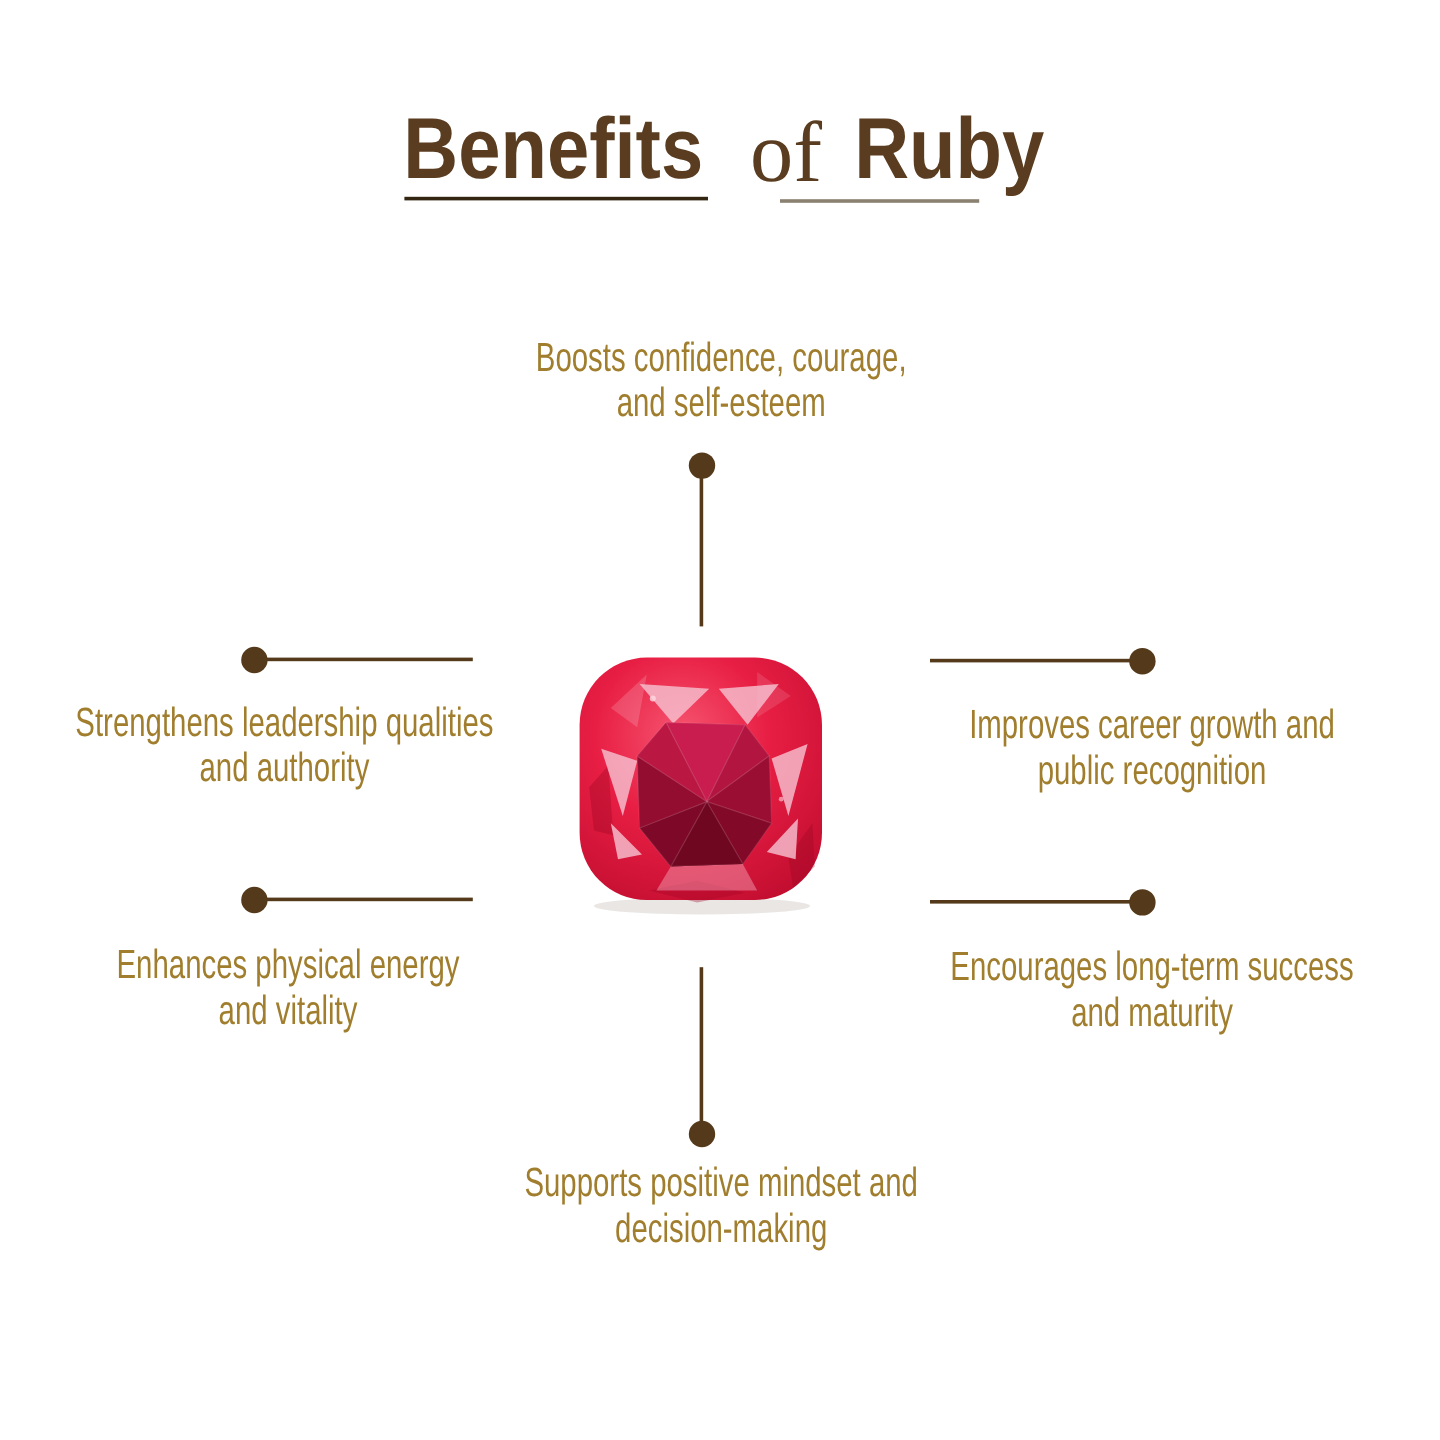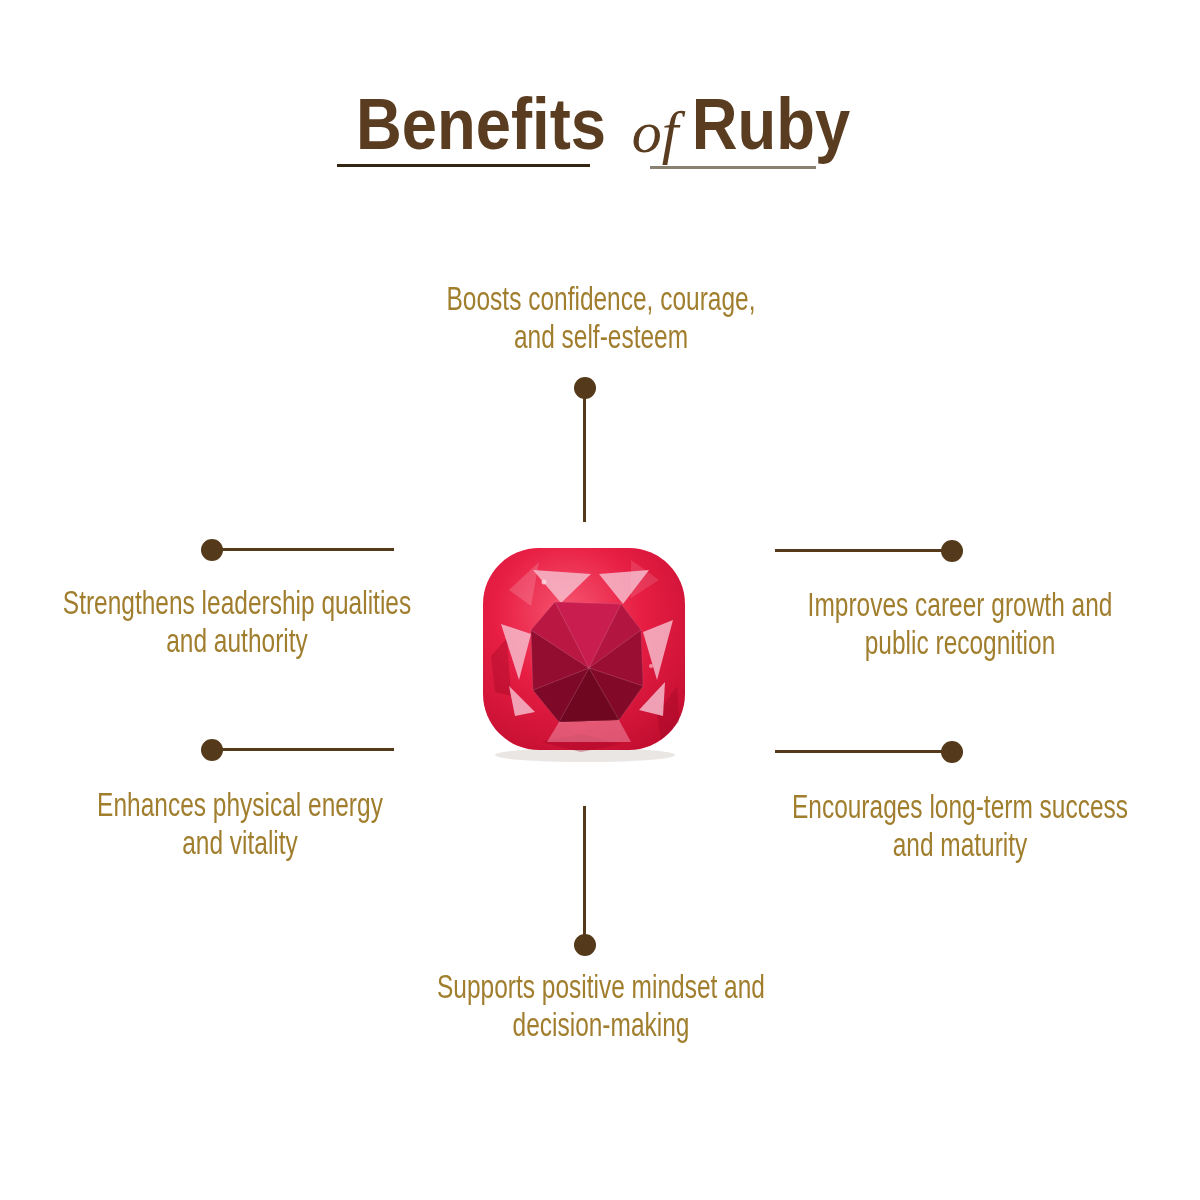--- a/index.html
+++ b/index.html
@@ -4,30 +4,30 @@
 <style>
   html,body{margin:0;padding:0;background:#ffffff;}
   .canvas{
     position:relative;width:1200px;height:1200px;margin:0 auto;
     background:var(--background,#ffffff);overflow:hidden;
     font-family:"Liberation Sans",sans-serif;
   }
   
   .title-row{
     position:absolute;top:88px;left:0;width:100%;
-    display:flex;justify-content:center;align-items:baseline;gap:3px;
+    display:flex;justify-content:center;align-items:baseline;gap:16px;
     color:var(--title_brown,#5a3d20);
   }
   .tw{
     font-weight:700;font-size:72px;line-height:72px;
     transform:scaleX(.88);transform-origin:center bottom;white-space:nowrap;
   }
   .tof{
-    font-family:"Liberation Serif",serif;font-style:italic;font-weight:400;
-    font-size:60px;line-height:72px;position:relative;top:3px;
+    font-family:"Liberation Serif",serif;font-weight:400;
+    font-size:72px;line-height:72px;position:relative;top:3px;
     margin:0 0 0 6px;white-space:nowrap;text-align:center;
   }
   .underline{position:absolute;height:3px;}
   .ul-left{left:337px;top:164px;width:253px;background:var(--underline_left,#322612);}
   .ul-right{left:650px;top:166px;width:166px;background:var(--underline_right,#8a8171);}
   
   .benefit{
     position:absolute;width:500px;text-align:center;
     font-size:34px;line-height:38px;font-weight:400;
     color:var(--benefit_gold,#a07e2e);

